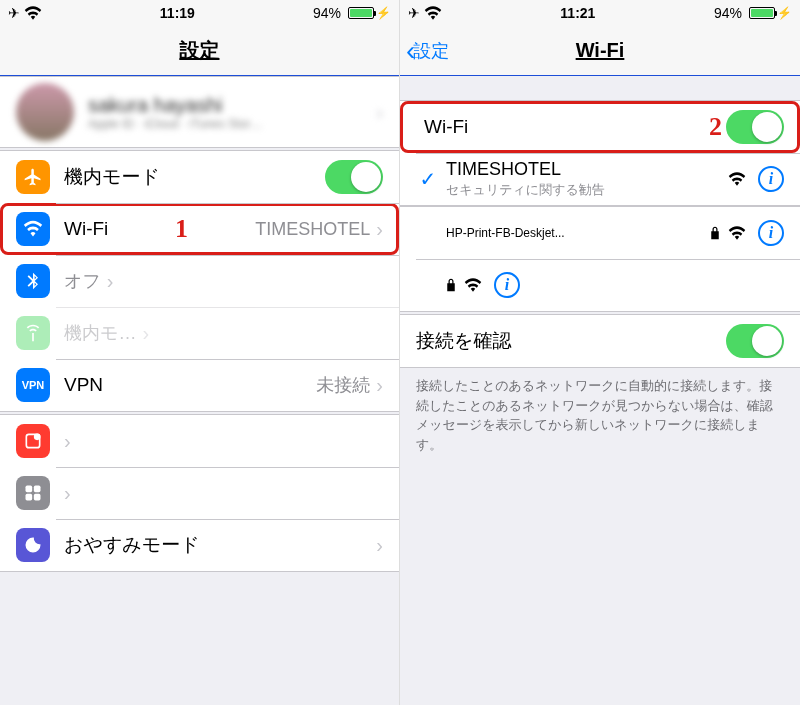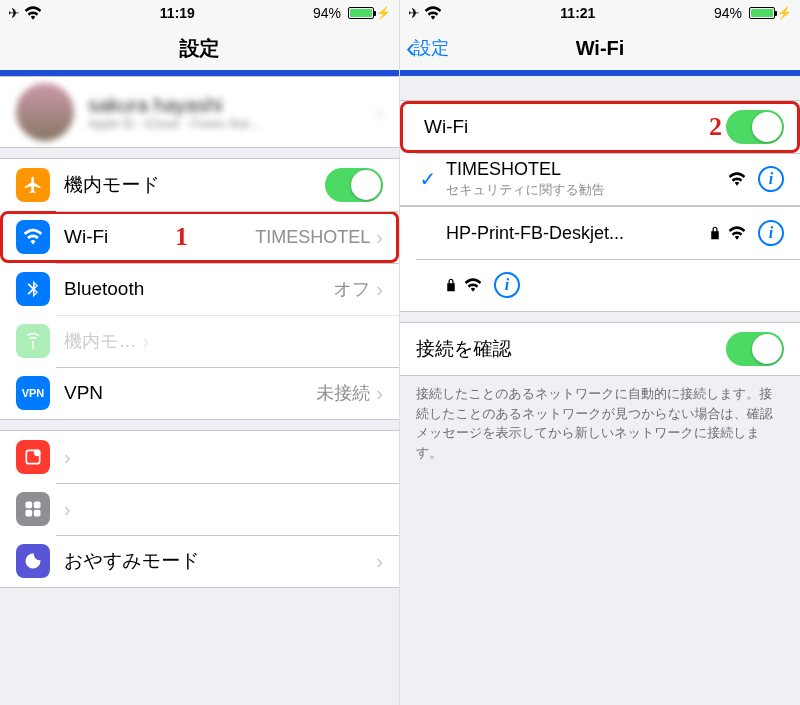--- a/index.html
+++ b/index.html
@@ -5,26 +5,26 @@
 * { margin: 0; padding: 0; box-sizing: border-box; font-family: -apple-system, "Helvetica Neue", Arial, sans-serif; }
 body { background: #fff; width: 800px; height: 705px; overflow: hidden; }
 .screens { display: flex; width: 800px; height: 705px; }
 .screen { width: 400px; height: 705px; background: #efeff4; display: flex; flex-direction: column; border-right: 1px solid #ddd; }
 .screen:last-child { border-right: none; }
 
 .status-bar { height: 26px; background: #f7f7f7; display: flex; align-items: center; justify-content: space-between; padding: 0 8px; font-size: 14px; color: #000; }
 .status-left, .status-right { display: flex; align-items: center; gap: 4px; }
 .status-center { font-weight: 600; }
 
-.nav-bar { height: 50px; background: #f7f7f7; display: flex; align-items: center; justify-content: center; position: relative; border-bottom: 6px solid #1d4ed8; }
+.nav-bar { height: 50px; background: #f7f7f7; display: flex; align-items: center; justify-content: center; position: relative; border-bottom: 1px solid #1d4ed8; text-decoration: underline; }
 .nav-title { font-size: 20px; font-weight: 600; color: #000; }
 .nav-back { position: absolute; left: 6px; display: flex; align-items: center; color: #007aff; font-size: 18px; }
 .nav-back-chev { font-size: 28px; margin-right: -2px; line-height: 1; }
 
-.section { background: #fff; border-top: 1px solid #c8c7cc; border-bottom: 1px solid #c8c7cc; margin-top: 10px; }
+.section { background: #fff; border-top: 1px solid #c8c7cc; border-bottom: 1px solid #c8c7cc; margin-top: 2px; }
 .section:first-of-type { margin-top: 0; }
 .section-header { font-size: 14px; color: #6d6d72; padding: 18px 16px 6px; text-transform: none; }
 .section-footer { font-size: 13px; color: #6d6d72; padding: 8px 16px 12px; line-height: 1.5; }
 
 .row { display: flex; align-items: center; min-height: 52px; padding: 6px 16px; position: relative; }
 .row + .row::before { content: ""; position: absolute; top: 0; left: 56px; right: 0; height: 1px; background: #c8c7cc; }
 .row.no-inset + .row::before, .row.no-inset::before { left: 16px; }
 
 .icon-box { width: 34px; height: 34px; border-radius: 8px; display: flex; align-items: center; justify-content: center; margin-right: 14px; flex-shrink: 0; }
 .icon-box svg { width: 20px; height: 20px; fill: #fff; }
@@ -122,21 +122,20 @@
       <div class="row-value">TIMESHOTEL</div>
       <span class="chev">›</span>
     </div>
 
     <div class="row">
       <div class="icon-box" style="background:#007aff">
         <svg viewBox="0 0 24 24">
                 <path d="M12 2v8L7 5 5.5 6.5 11 12l-5.5 5.5L7 19l5-5v8l6-6-4-4 4-4zm2 4l2 2-2 2zm0 8l2 2-2 2z"></path>
               </svg>
       </div>
-      <div class="row-label">Bluetooth</div>
       <div class="row-value">オフ</div>
       <span class="chev">›</span>
     </div>
 
     <div class="row" style="opacity:.45">
       <div class="icon-box" style="background:#4cd964">
         <svg viewBox="0 0 24 24">
                 <path d="M12 2C9 2 6.5 3 4.5 5l1.5 1.5C7.5 5 9.5 4 12 4s4.5 1 6 2.5L19.5 5C17.5 3 15 2 12 2zm0 5c-1.8 0-3.3.7-4.5 1.8l1.5 1.5C9.8 9.5 10.8 9 12 9s2.2.5 3 1.3l1.5-1.5C15.3 7.7 13.8 7 12 7zm-1 5h2v10h-2z"></path>
               </svg>
       </div>
@@ -236,21 +235,21 @@
                 <path d="M12 18l-3-4c1-1 2-1.5 3-1.5s2 .5 3 1.5zM5 10c2-2 4.5-3 7-3s5 1 7 3l-2 2.5c-1.5-1.5-3-2-5-2s-3.5.5-5 2zM1 5C4 2 8 0 12 0s8 2 11 5l-2 2.5C18 5 15 3.5 12 3.5S6 5 3 7.5z" fill="#000"></path>
               </svg>
       </div>
       <div class="info-circ">i</div>
     </div>
   </div>
 
   <div class="section" style="margin-top:0;">
     <div class="row no-inset">
       <div style="width:30px"></div>
-      <div class="row-label" style="font-size:18px">HP-Print-FB-Deskjet...</div>
+      <div class="row-label" style="font-size:12px">HP-Print-FB-Deskjet...</div>
       <div class="right-icons">
         <svg class="lock-glyph" viewBox="0 0 16 20">
                 <path d="M8 0C5.8 0 4 1.8 4 4v3H2v13h12V7h-2V4c0-2.2-1.8-4-4-4zm0 2c1.1 0 2 .9 2 2v3H6V4c0-1.1.9-2 2-2z" fill="#000"></path>
               </svg>
         <svg class="wifi-glyph" viewBox="0 0 24 18">
                 <path d="M12 18l-3-4c1-1 2-1.5 3-1.5s2 .5 3 1.5zM5 10c2-2 4.5-3 7-3s5 1 7 3l-2 2.5c-1.5-1.5-3-2-5-2s-3.5.5-5 2zM1 5C4 2 8 0 12 0s8 2 11 5l-2 2.5C18 5 15 3.5 12 3.5S6 5 3 7.5z" fill="#000"></path>
               </svg>
       </div>
       <div class="info-circ">i</div>
     </div>

